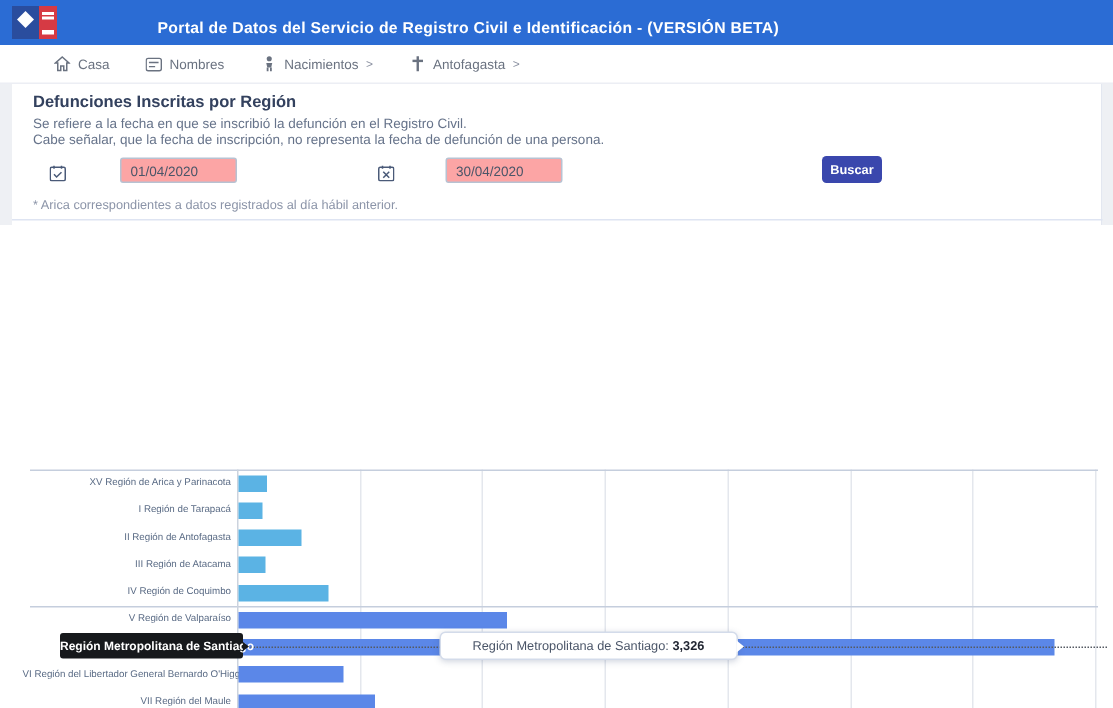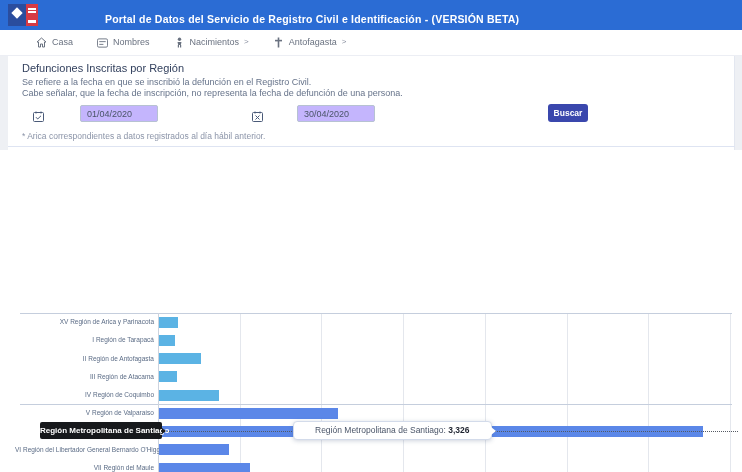--- a/index.html
+++ b/index.html
@@ -15,34 +15,34 @@
   .logo-red { width:12px; height:22px; background:#d63a44; position:relative; }
   .logo-red::before { content:""; position:absolute; left:2px; top:4px; width:8px; height:2px; background:#fff; box-shadow:0 3px 0 #fff; }
   .logo-red::after { content:""; position:absolute; left:2px; top:16px; width:8px; height:3px; background:#fff; }
   .header-title { position:absolute; left:105px; top:4px; height:30px; line-height:30px; color:#ffffff; font-size:10.5px; font-weight:bold; letter-spacing:.2px; }
 
   
   .card { position:absolute; left:8px; top:30px; width:727px; height:442px; background:#ffffff; border-right:1px solid #e3e7f0; }
 
   
   .navbar { position:absolute; left:0; top:30px; width:742px; height:26px; background:#fff; border-bottom:1px solid #eceef4; display:flex; align-items:center; padding-left:36px; }
-  .nav-item { display:flex; margin-right:24px; color:#6a7280; font-size:9px; cursor:pointer; }
+  .nav-item { display:flex; align-items:center; margin-right:24px; color:#6a7280; font-size:9px; cursor:pointer; }
   .nav-item .nico { width:11px; height:11px; margin-right:5px; display:inline-flex; align-items:center; justify-content:center; }
   .nav-item svg { display:block; }
   .chev { margin-left:5px; font-size:8px; color:#8a90a0; }
 
   
-  .sec-title { position:absolute; left:22px; top:62px; font-size:11px; font-weight:normal; color:#33415e;text-align:right; }
+  .sec-title { position:absolute; left:22px; top:62px; font-size:11px; font-weight:bold; color:#33415e;text-align:right; }
   .desc1 { position:absolute; left:22px; top:77px; font-size:9px; color:#66738a; }
   .desc2 { position:absolute; left:22px; top:88px; font-size:9px; color:#66738a; }
 
   .filter-row { position:absolute; left:0; top:104px; width:742px; height:22px; }
   .cal-ico { position:absolute; top:4px; width:11px; height:11px; }
   .flabel { position:absolute; top:5px; font-size:9px; color:#5a6b85;padding-left:44px; }
-  .finput { position:absolute; top:1px; width:78px; height:17px; background:#c4b5fd; border:1px solid #b7c2d2; border-radius:2px; font-size:9px; color:#4a5568; padding:0 6px; line-height:15px; font-family:"Liberation Sans",sans-serif; }
+  .finput { position:absolute; top:1px; width:78px; height:17px; background:#fca5a5; border:1px solid #b7c2d2; border-radius:2px; font-size:9px; color:#4a5568; padding:0 6px; line-height:15px; font-family:"Liberation Sans",sans-serif; }
   .btn-buscar { position:absolute; left:500px; top:0; width:40px; height:18px; background:#3a47ad; color:#fff; border:none; border-radius:3px; font-size:8.5px; font-weight:bold; font-family:"Liberation Sans",sans-serif; cursor:pointer;margin-left:48px; }
 
   .note { position:absolute; left:22px; top:131px; font-size:8.5px; color:#8b94a8; }
   .divider { position:absolute; left:8px; top:146px; width:727px; height:1px; background:#dee4f2; }
 
   
   .chart { position:absolute; left:0; top:150px; width:742px; height:322px; background:#fff; }
   .grid-v { position:absolute; top:163px; width:1px; height:292px; background:#e4e7ed; }
   .edge-h { position:absolute; left:20px; width:712px; height:1px; background:#c5cedd; }
   .axis-left { position:absolute; left:158px; top:163px; width:1px; height:292px; background:#ccd3de; }

